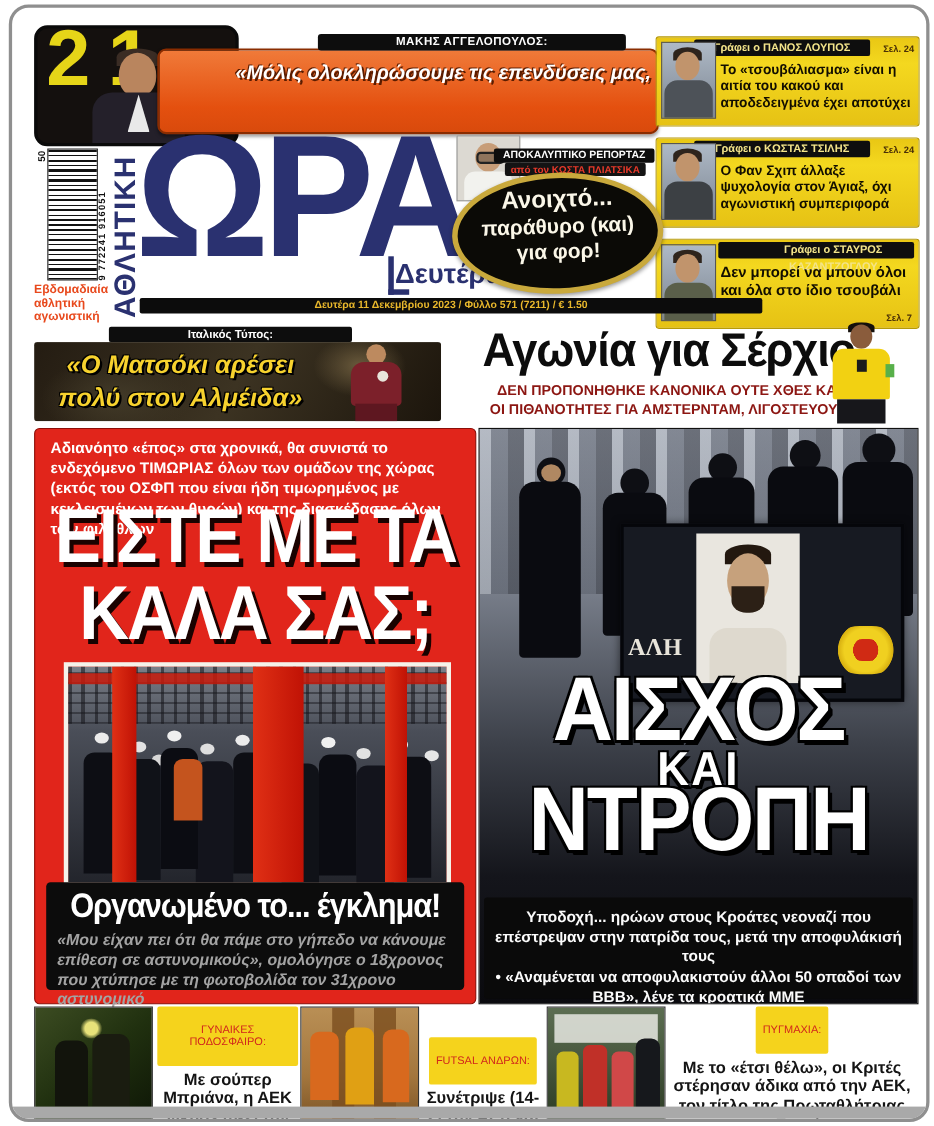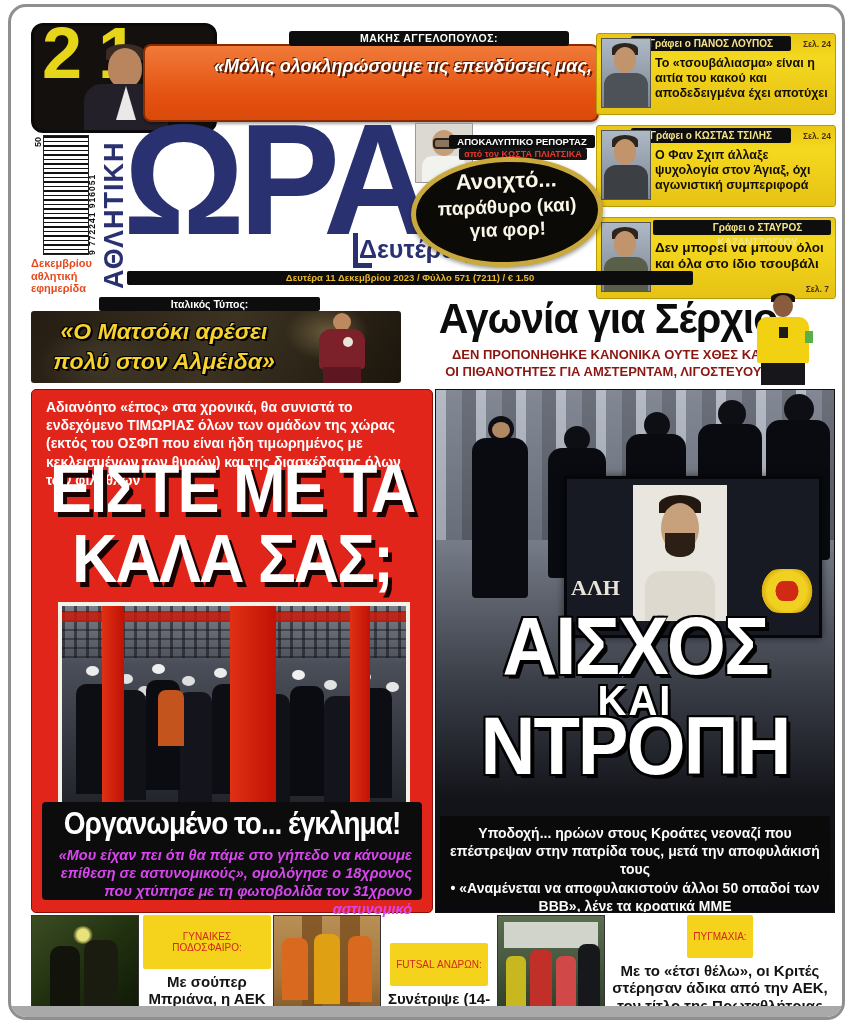--- a/index.html
+++ b/index.html
@@ -129,22 +129,22 @@
       box-shadow:34px 8px 0 #e2e2e2,66px -2px 0 #efefef,96px 10px 0 #dedede,128px 2px 0 #ececec,
                  172px 12px 0 #e6e6e6,206px 4px 0 #f0f0f0,238px 14px 0 #e2e2e2,272px 6px 0 #ececec,
                  300px 16px 0 #e6e6e6,150px -10px 0 #dcdcdc,52px 20px 0 #d8d8d8;}
   .pp-bodies{position:absolute;left:14px;top:78px;width:34px;height:110px;border-radius:10px 10px 0 0;background:#0d0e14;
       box-shadow:36px 6px 0 #101218,70px -4px 0 #0b0c12,102px 8px 0 #13141c,136px 0 0 #0d0e14,
                  180px 10px 0 #101218,214px 2px 0 #0b0c12,248px 12px 0 #13141c,282px 4px 0 #0d0e14;}
   .pp-orange{position:absolute;left:96px;top:84px;width:26px;height:56px;background:#c4541e;border-radius:8px 8px 0 0;}
   .black-sub{position:absolute;left:10px;top:412px;width:380px;height:98px;background:#0c0c0c;border-radius:4px;}
   .bs-head{position:absolute;left:0;top:6px;width:100%;text-align:center;color:#fff;font-weight:bold;
            font-size:28px;letter-spacing:-1px;transform:scaleY(1.1);}
-  .bs-text{position:absolute;left:10px;top:44px;width:360px;color:#d946ef;font-weight:bold;font-style:italic;
-           font-size:14.5px;line-height:1.25;text-align:right;}
+  .bs-text{position:absolute;left:10px;top:44px;width:360px;color:#a3a3a3;font-weight:bold;font-style:italic;
+           font-size:14.5px;line-height:1.25;text-align:left;}
 
   
   .main-photo{left:424px;top:382px;width:398px;height:522px;overflow:hidden;border:1px solid #111;
               background:linear-gradient(180deg,#9aa0ac 0%,#787e8a 28%,#3c4049 55%,#14151b 78%,#0a0a0e 100%);}
   .mp-windows{position:absolute;left:0;top:0;width:100%;height:150px;
               background:repeating-linear-gradient(90deg,rgba(230,235,240,.35) 0 10px,rgba(60,65,75,.25) 10px 26px,
                          rgba(20,22,28,.35) 26px 40px);}
   .mp-fig{position:absolute;background:#0a0b10;border-radius:14px 14px 4px 4px;}
   .mp-head{position:absolute;border-radius:50%;background:#0e0f14;}
   .mp-face{position:absolute;border-radius:50%;background:#b08862;}
@@ -246,21 +246,21 @@
       <div class="cp-hair"></div>
       <div class="cp-head"></div>
       <div class="cp-body" style="background:#5a5f4a;"></div>
     </div>
     <div class="col-text" style="font-size:13.5px;">Δεν μπορεί να μπουν όλοι και όλα στο ίδιο τσουβάλι</div>
   </div>
 
   <div class="abs fifty">50</div>
   <div class="abs barcode"></div>
   <div class="abs bar-num">9 772241 916051</div>
-  <div class="abs tagline">Δεκεμβρίου αθλητική εφημερίδα</div>
+  <div class="abs tagline">Εβδομαδιαία αθλητική αγωνιστική</div>
   <div class="abs vert-title">ΑΘΛΗΤΙΚΗ</div>
   <div class="abs big-title">ΩΡΑ</div>
   <div class="abs edition-bracket"></div>
   <div class="abs edition">Δευτέρας</div>
   <div class="abs dateline">Δευτέρα 11 Δεκεμβρίου 2023 / Φύλλο 571 (7211) / € 1.50</div>
 
   <div class="abs badge-photo">
     <div class="bp-head"></div>
     <div class="bp-glasses"></div>
     <div class="bp-body"></div>

